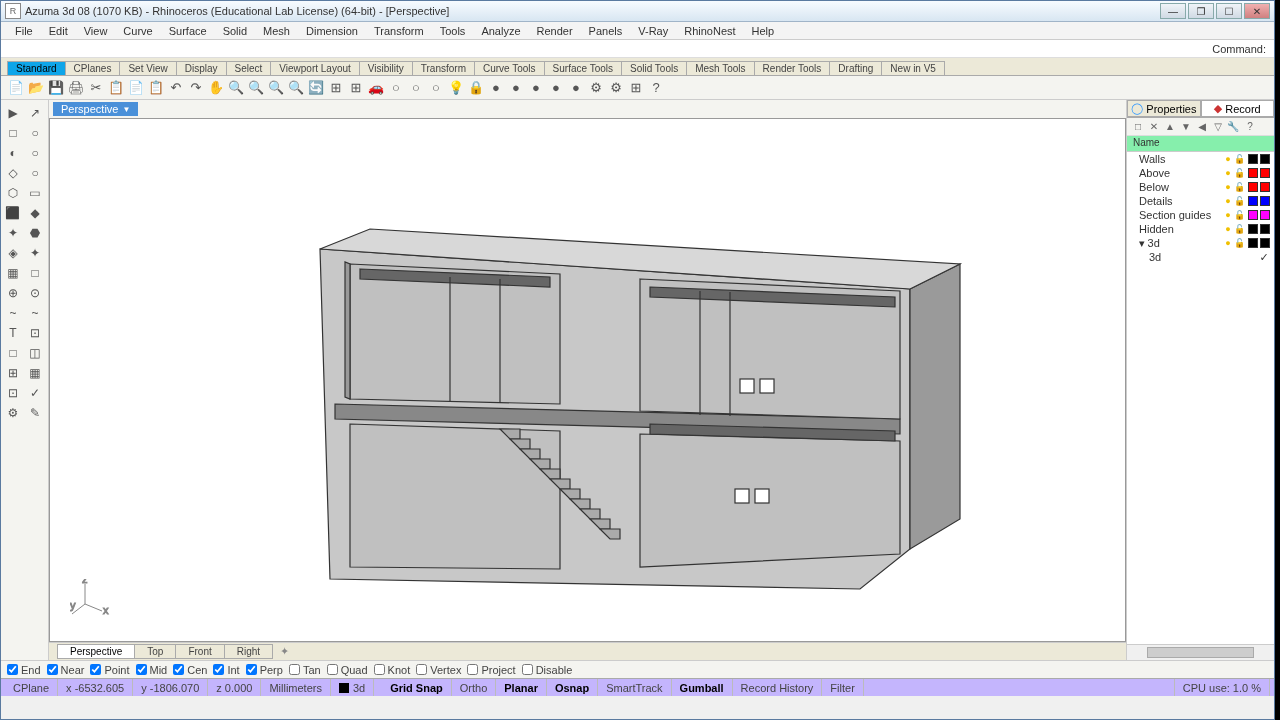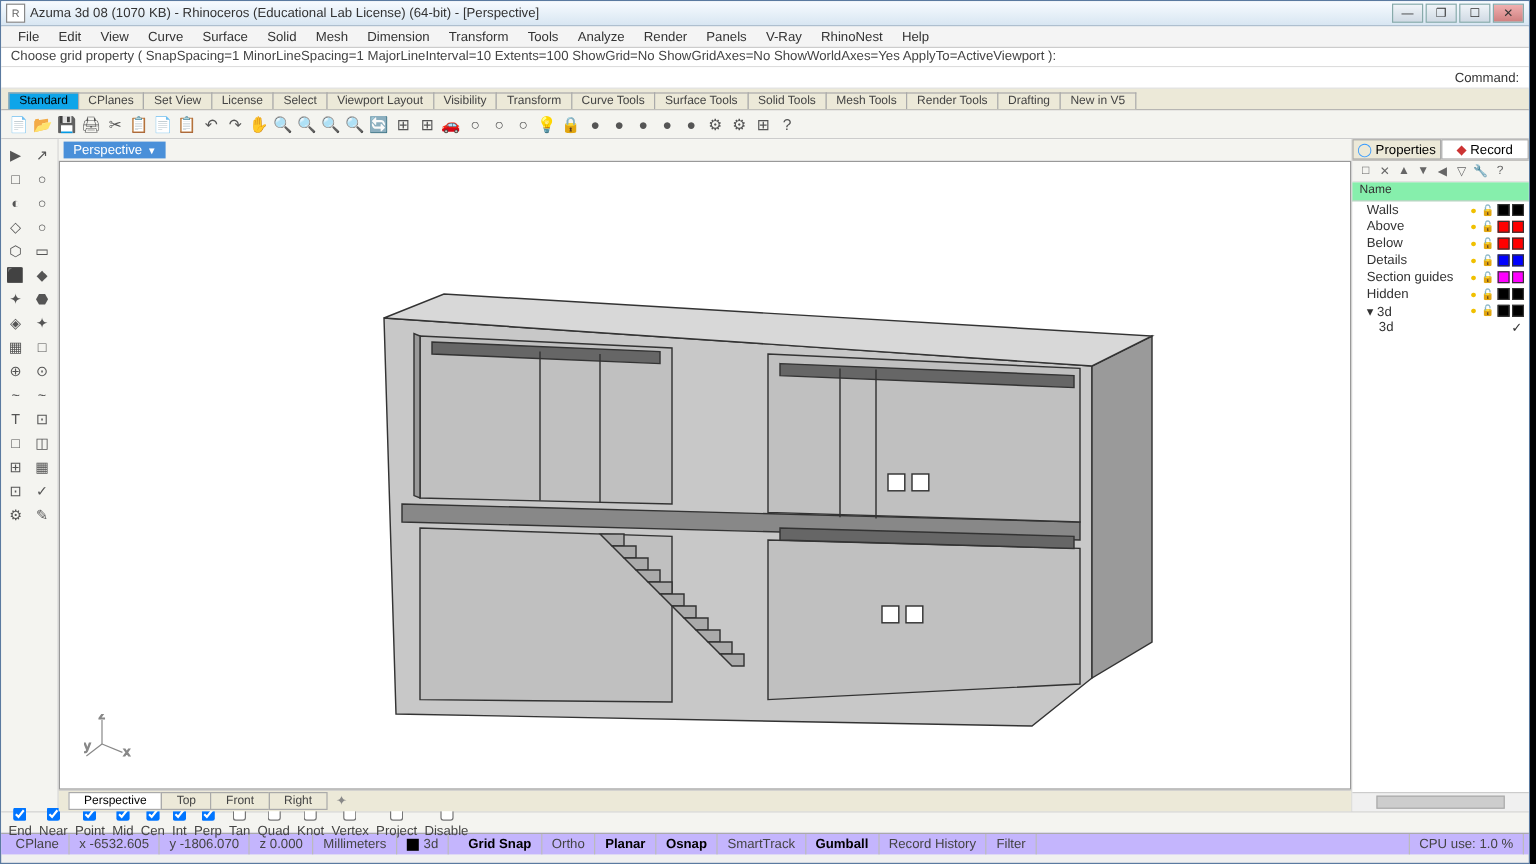--- a/index.html
+++ b/index.html
@@ -43,21 +43,21 @@
 .layerhdr { height:16px; padding:1px 6px; background:#86efac; border-bottom:1px solid #ccc; font-size:10px; color:#333; }
 .layerlist { flex:1; background:#fff; overflow:auto; font-size:10px; }
 .lrow { display:flex; align-items:center; height:14px; padding:0 4px; }
 .lrow .nm { flex:1; padding-left:8px; color:#333; }
 .lrow .nm.indent { padding-left:18px; }
 .lrow .ck { width:12px; text-align:center; color:#333; }
 .lrow .bulb { width:12px; text-align:center; color:#f0c000; font-size:9px; }
 .lrow .lock { width:12px; text-align:center; color:#888; font-size:9px; }
 .lrow .sw { width:10px; height:10px; border:1px solid #333; margin-left:2px; }
 .osnaprow { height:18px; background:#f4f4f0; display:flex; align-items:center; padding:0 6px; gap:6px; border-top:1px solid #ccc; font-size:10px; }
-.osnaprow label { display:flex; align-items:center; gap:3px; color:#444;flex-direction:column; }
+.osnaprow label { display:flex; align-items:center; gap:3px; color:#444; }
 .osnaprow input { width:11px; height:11px; }
 .statusbar { height:18px; background:#c4b5fd; display:flex; align-items:center; padding:0 4px; border-top:1px solid #aaa; font-size:10px; }
 .statusbar .cell { padding:0 8px; border-right:1px solid #bbb; color:#444; height:100%; display:flex; align-items:center; }
 .statusbar .cell.wide { flex:1; }
 .statusbar .cell.toggle { cursor:pointer; }
 .statusbar .cell.toggle.on { font-weight:bold; color:#000; }
 .statusbar .sw2 { width:10px; height:10px; background:#000; margin-right:4px; }
 .scrollbar-h { height:16px; background:#f0f0f0; border-top:1px solid #ccc; position:relative; }
 .scrollbar-h .thumb { position:absolute; left:20px; right:20px; top:2px; bottom:2px; background:#cdcdcd; border:1px solid #aaa; }
 </style>
@@ -89,30 +89,29 @@
       <div class="mitem">Transform</div>
       <div class="mitem">Tools</div>
       <div class="mitem">Analyze</div>
       <div class="mitem">Render</div>
       <div class="mitem">Panels</div>
       <div class="mitem">V-Ray</div>
       <div class="mitem">RhinoNest</div>
       <div class="mitem">Help</div>
     </div>
 
-  <div class="history">Choose grid property ( SnapSpacing=1  MinorLineSpacing=1  MajorLineInterval=10  Extents=100  ShowGrid=No  ShowGridAxes=No  ShowWorldAxes=Yes  ApplyTo=ActiveViewport ):</div>
   <div class="cmdrow">
     <span>Command:</span>
   </div>
 
   <div class="tabbar" id="tabbar">
       <div class="tab active">Standard</div>
       <div class="tab">CPlanes</div>
       <div class="tab">Set View</div>
-      <div class="tab">License</div>
+      <div class="tab">Display</div>
       <div class="tab">Select</div>
       <div class="tab">Viewport Layout</div>
       <div class="tab">Visibility</div>
       <div class="tab">Transform</div>
       <div class="tab">Curve Tools</div>
       <div class="tab">Surface Tools</div>
       <div class="tab">Solid Tools</div>
       <div class="tab">Mesh Tools</div>
       <div class="tab">Render Tools</div>
       <div class="tab">Drafting</div>

